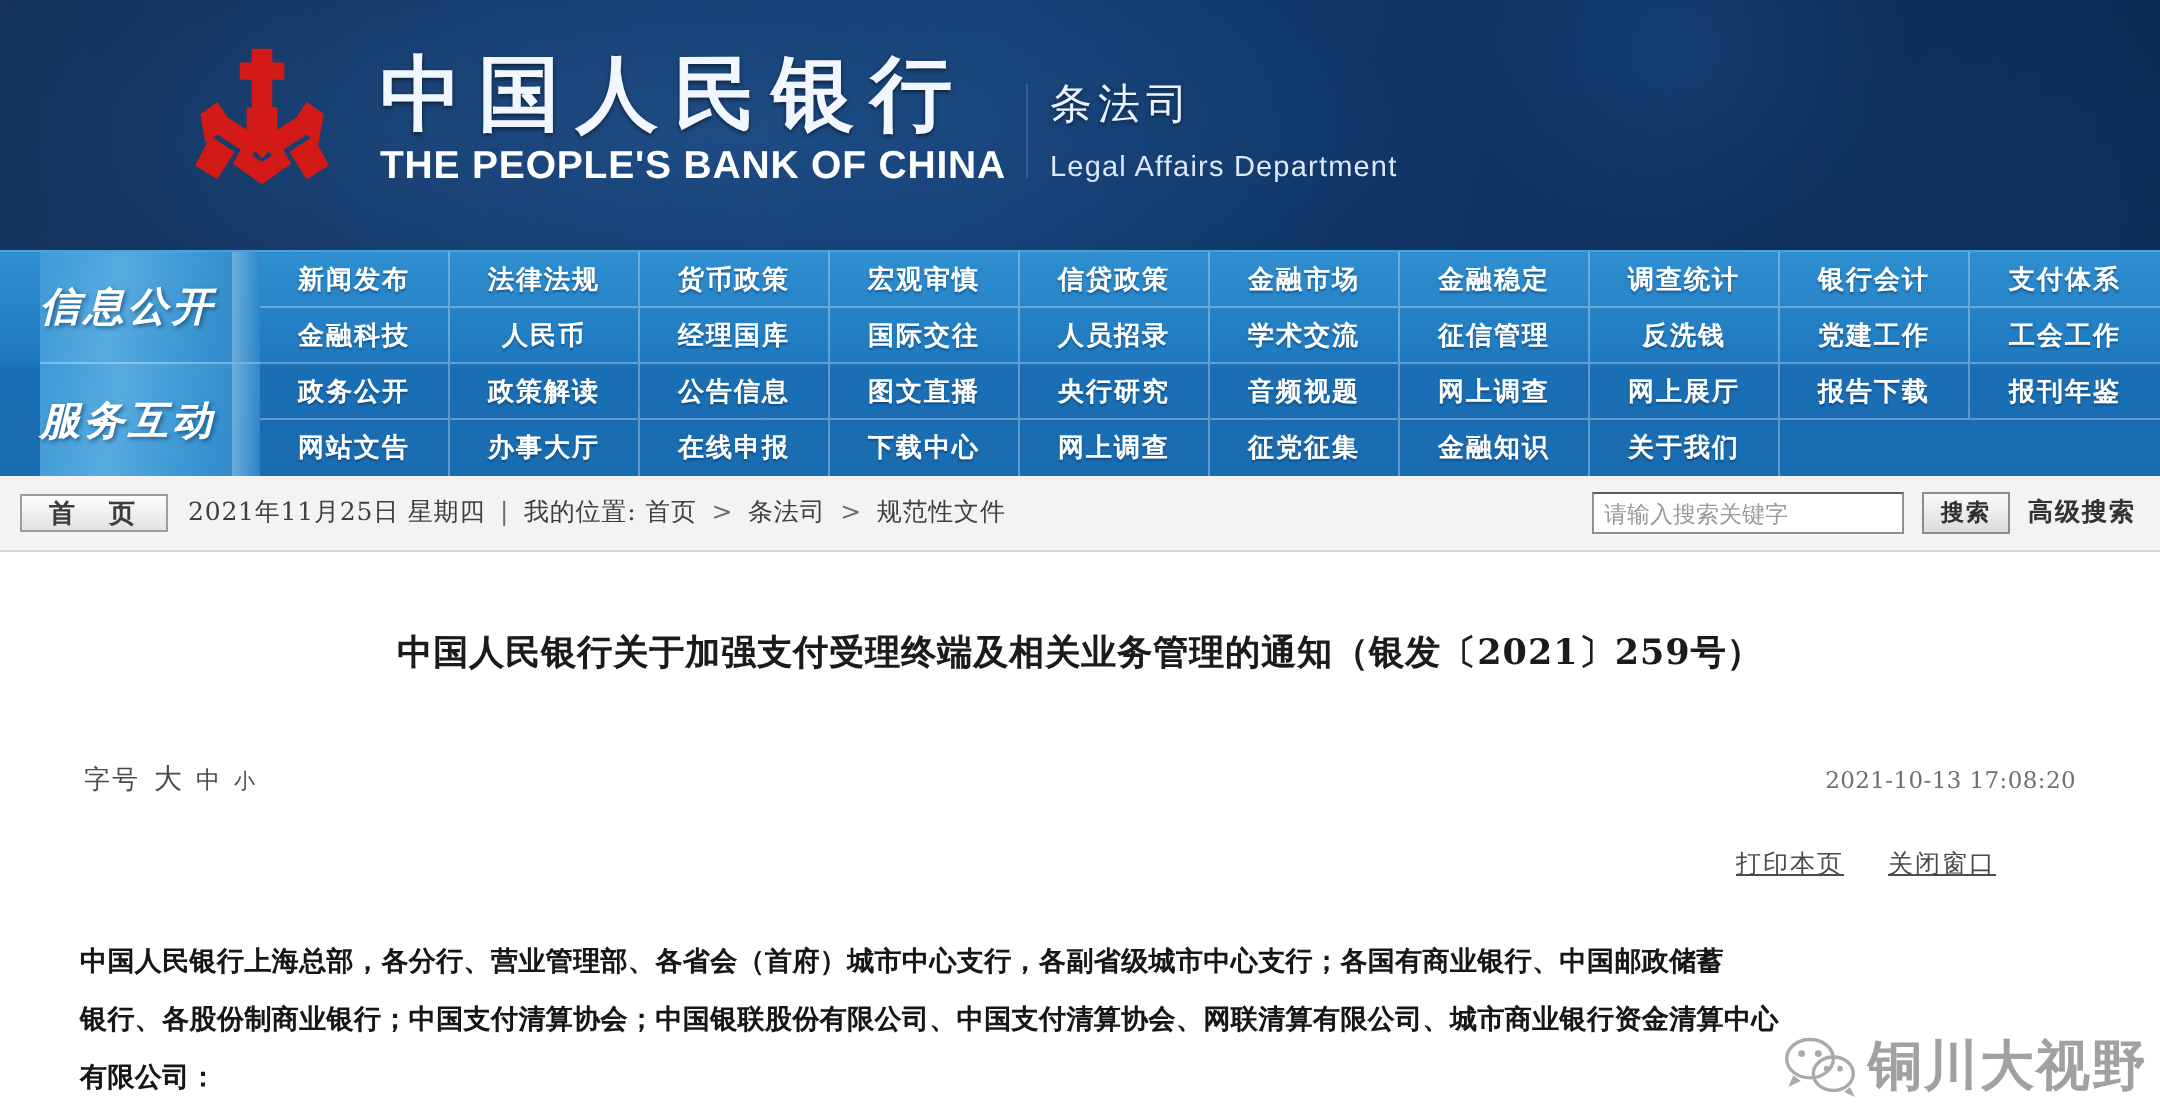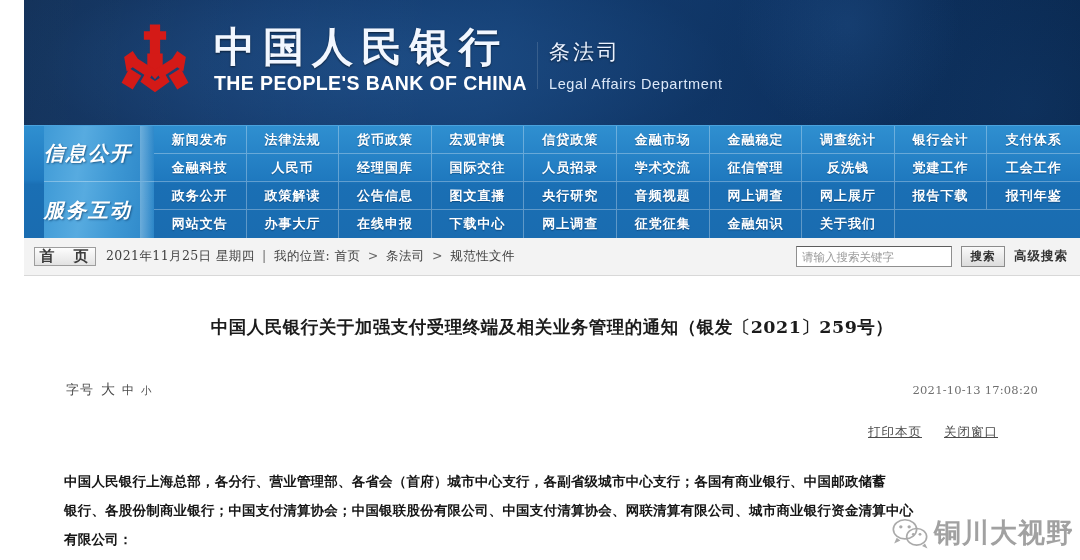--- a/index.html
+++ b/index.html
@@ -11,21 +11,20 @@
     overflow: hidden;
     font-family: "Liberation Sans", "DejaVu Sans", sans-serif;
     background: #ffffff;
   }
 
   #page {
     position: relative;
     width: 1080px;
     height: 560px;
     overflow: hidden;
-    padding-left: 24px;
   }
 
   
   .banner {
     position: relative;
     height: 125px;
     background:
       radial-gradient(ellipse 620px 200px at 34% 52%, rgba(30,78,135,0.85) 0%, rgba(16,52,98,0.35) 55%, rgba(11,40,78,0) 78%),
       linear-gradient(105deg, #0b2a52 0%, #10366a 22%, #154279 45%, #0e3363 70%, #0a2950 100%);
     overflow: hidden;
@@ -186,29 +185,29 @@
   .crumb-bar {
     height: 38px;
     background: #f3f3f3;
     border-bottom: 1px solid #d8d8d8;
     display: flex;
     align-items: center;
     padding: 0 12px 0 10px;
     gap: 10px;
   }
   .home-btn {
-    width: 62px;
+    width: 74px;
     height: 19px;
     border: 1px solid #9d9d9d;
     background: linear-gradient(180deg, #fdfdfd, #e2e2e2);
     display: flex;
     align-items: center;
     justify-content: center;
     font-family: Liberation Serif, serif;
-    font-size: 15px;
+    font-size: 13px;
     font-weight: bold;
     color: #3c3c3c;
     letter-spacing: 2px;
     flex: 0 0 auto;
   }
   .crumb-text {
     font-family: "DejaVu Serif", "Liberation Serif", serif;
     font-size: 12.5px;
     color: #3f3f3f;
     letter-spacing: 0.4px;

